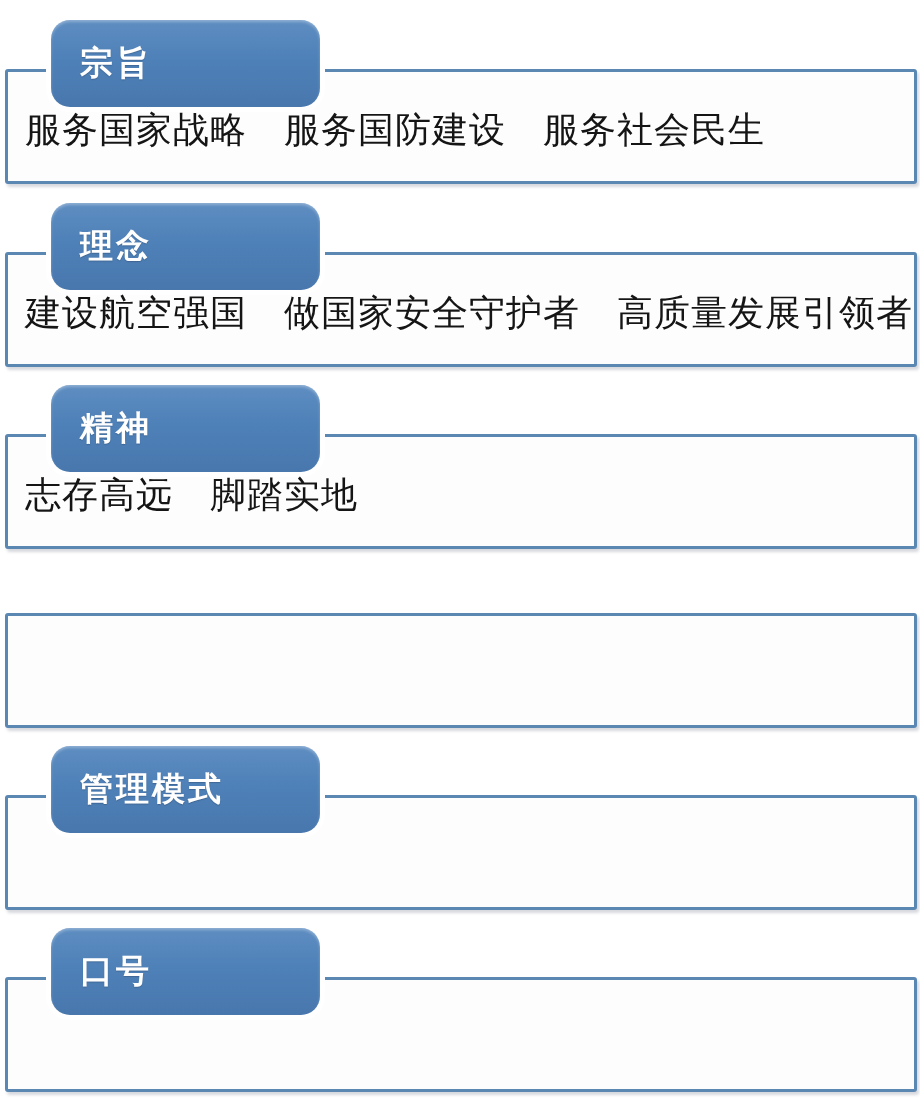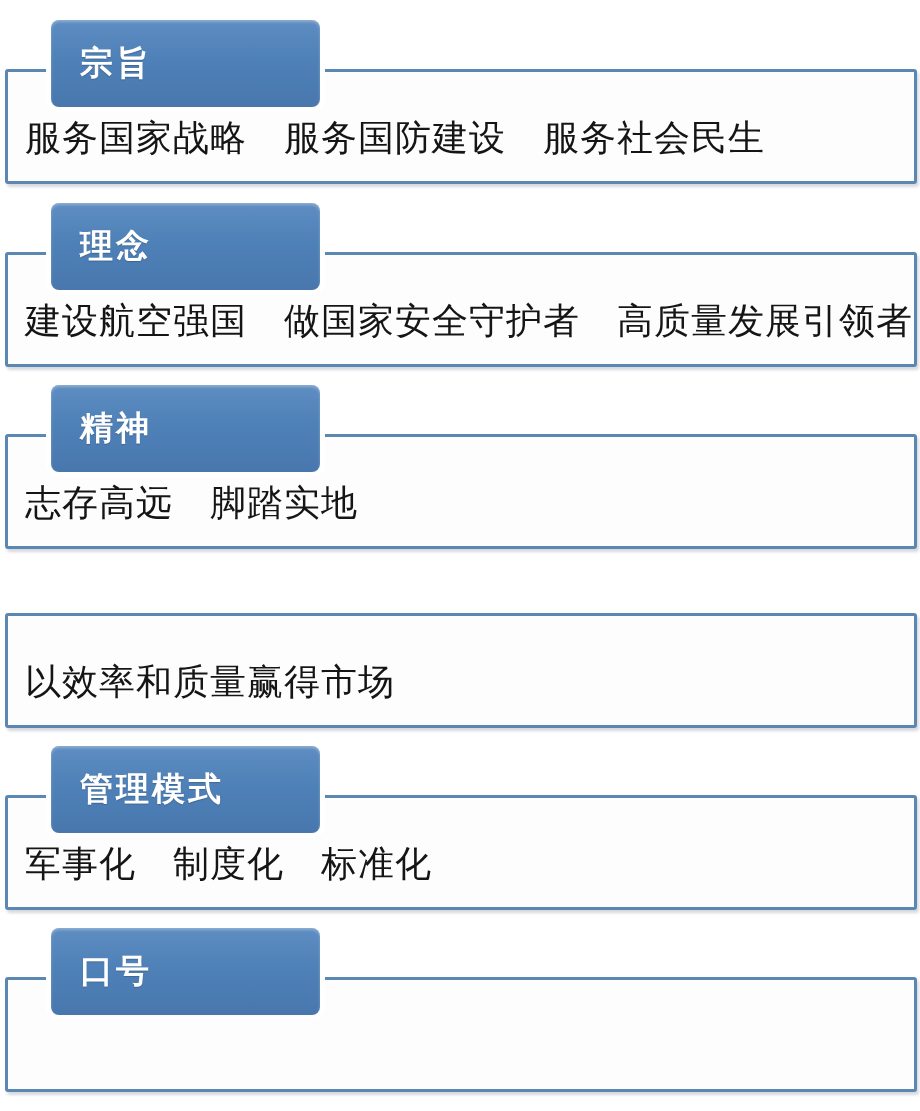--- a/index.html
+++ b/index.html
@@ -44,40 +44,40 @@
     box-shadow: 2px 3px 3px rgba(110, 120, 135, 0.28);
     z-index: 1;
   }
   .tab {
     position: absolute;
     left: 51px;
     top: 0;
     width: 269px;
     height: 87px;
     box-sizing: border-box;
-    border-radius: 8px;
+    border-radius: 19px;
     background: linear-gradient(180deg, #5e8dc1 0%, #4e81b8 45%, #4877ad 100%);
     box-shadow: 0 0 0 5px #ffffff, inset 0 2px 3px rgba(255,255,255,0.30);
     display: flex;
     align-items: center;
     padding-left: 29px;
     z-index: 2;
   }
   .tab-label {
     color: #ffffff;
     font-size: 33px;
     font-weight: bold;
     letter-spacing: 3px;
     text-shadow: 0 1px 1px rgba(40,60,90,0.35);
     white-space: nowrap;
   }
   .content {
     position: absolute;
     left: 25px;
-    top: 96px;
+    top: 88px;
     right: 8px;
     font-size: 36px;
     line-height: 44px;
     color: #151515;
     letter-spacing: 1px;
     white-space: nowrap;
     z-index: 3;
   }
 </style>
 </head>
@@ -104,29 +104,27 @@
   <div class="section s2">
     <div class="frame"></div>
     <div class="tab">
       <span class="tab-label">理念</span>
     </div>
     <div class="content">建设航空强国　做国家安全守护者　高质量发展引领者</div>
   </div>
 
   <div class="section s4">
     <div class="frame"></div>
-    <div class="content">以效率和质量赢得市场</div>
   </div>
 
   <div class="section s5">
     <div class="frame"></div>
     <div class="tab">
       <span class="tab-label">管理模式</span>
     </div>
-    <div class="content">军事化　制度化　标准化</div>
   </div>
 
   <div class="section s6">
     <div class="frame"></div>
     <div class="tab">
       <span class="tab-label">口号</span>
     </div>
   </div>
 
 </div>

